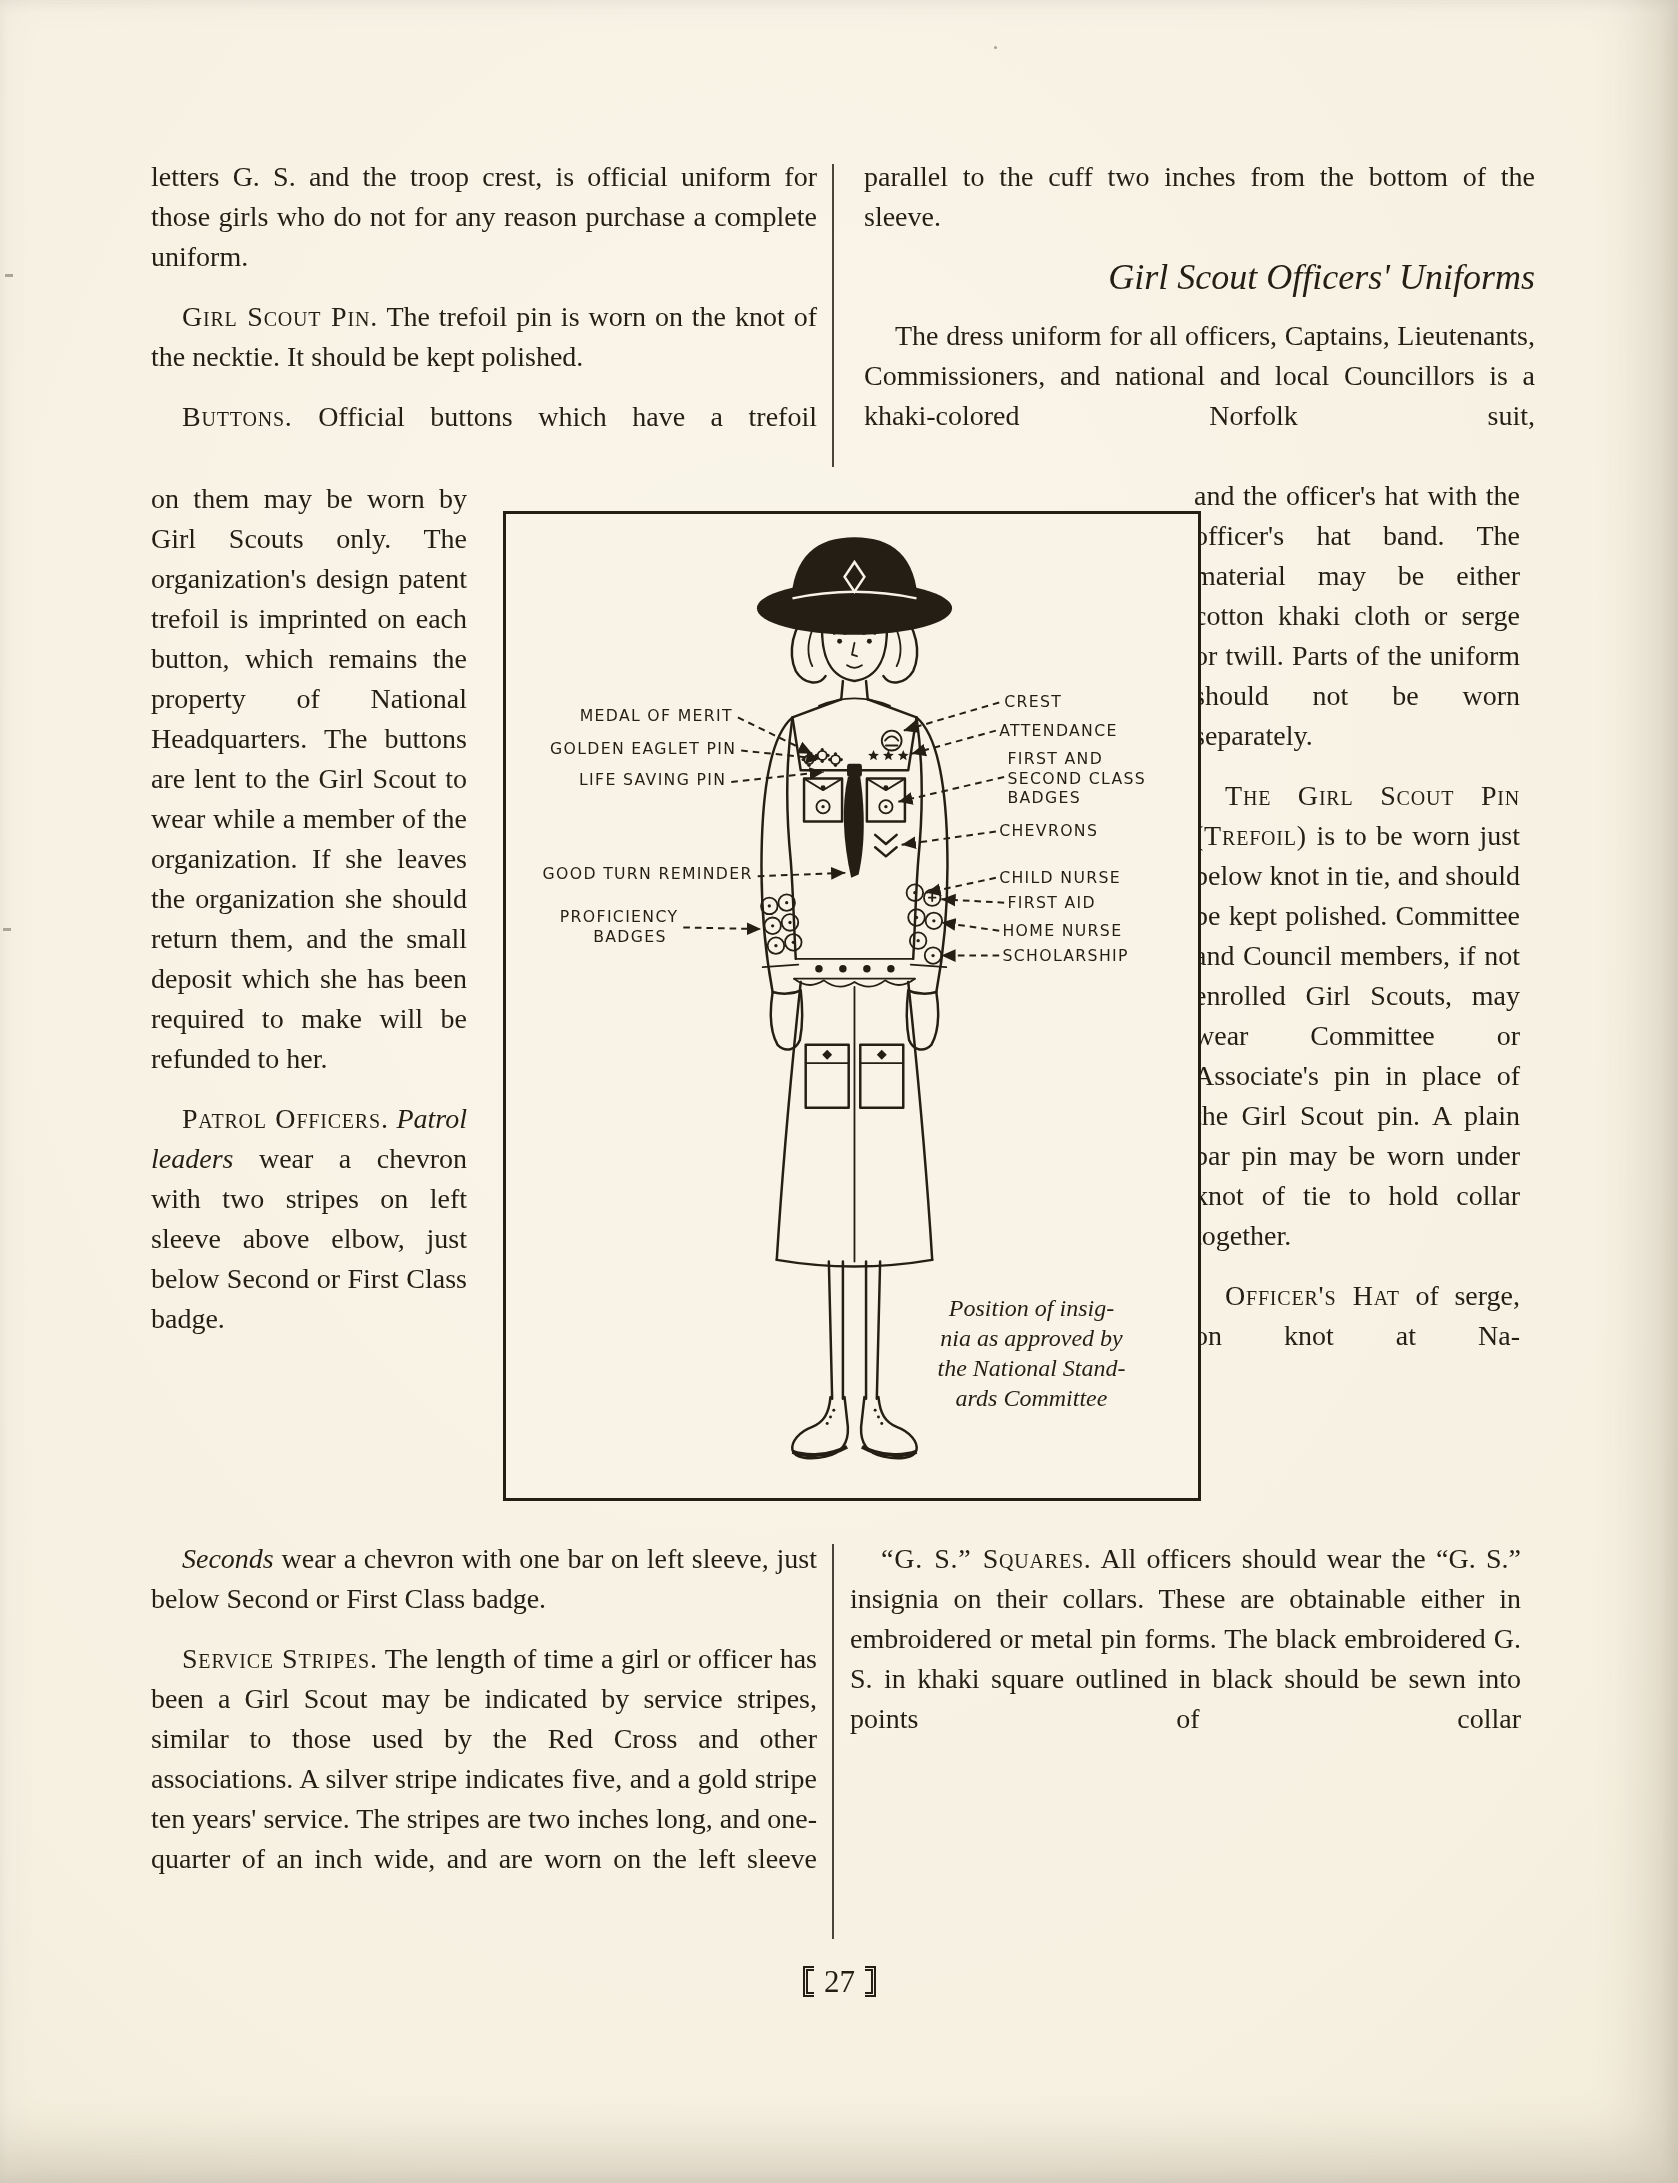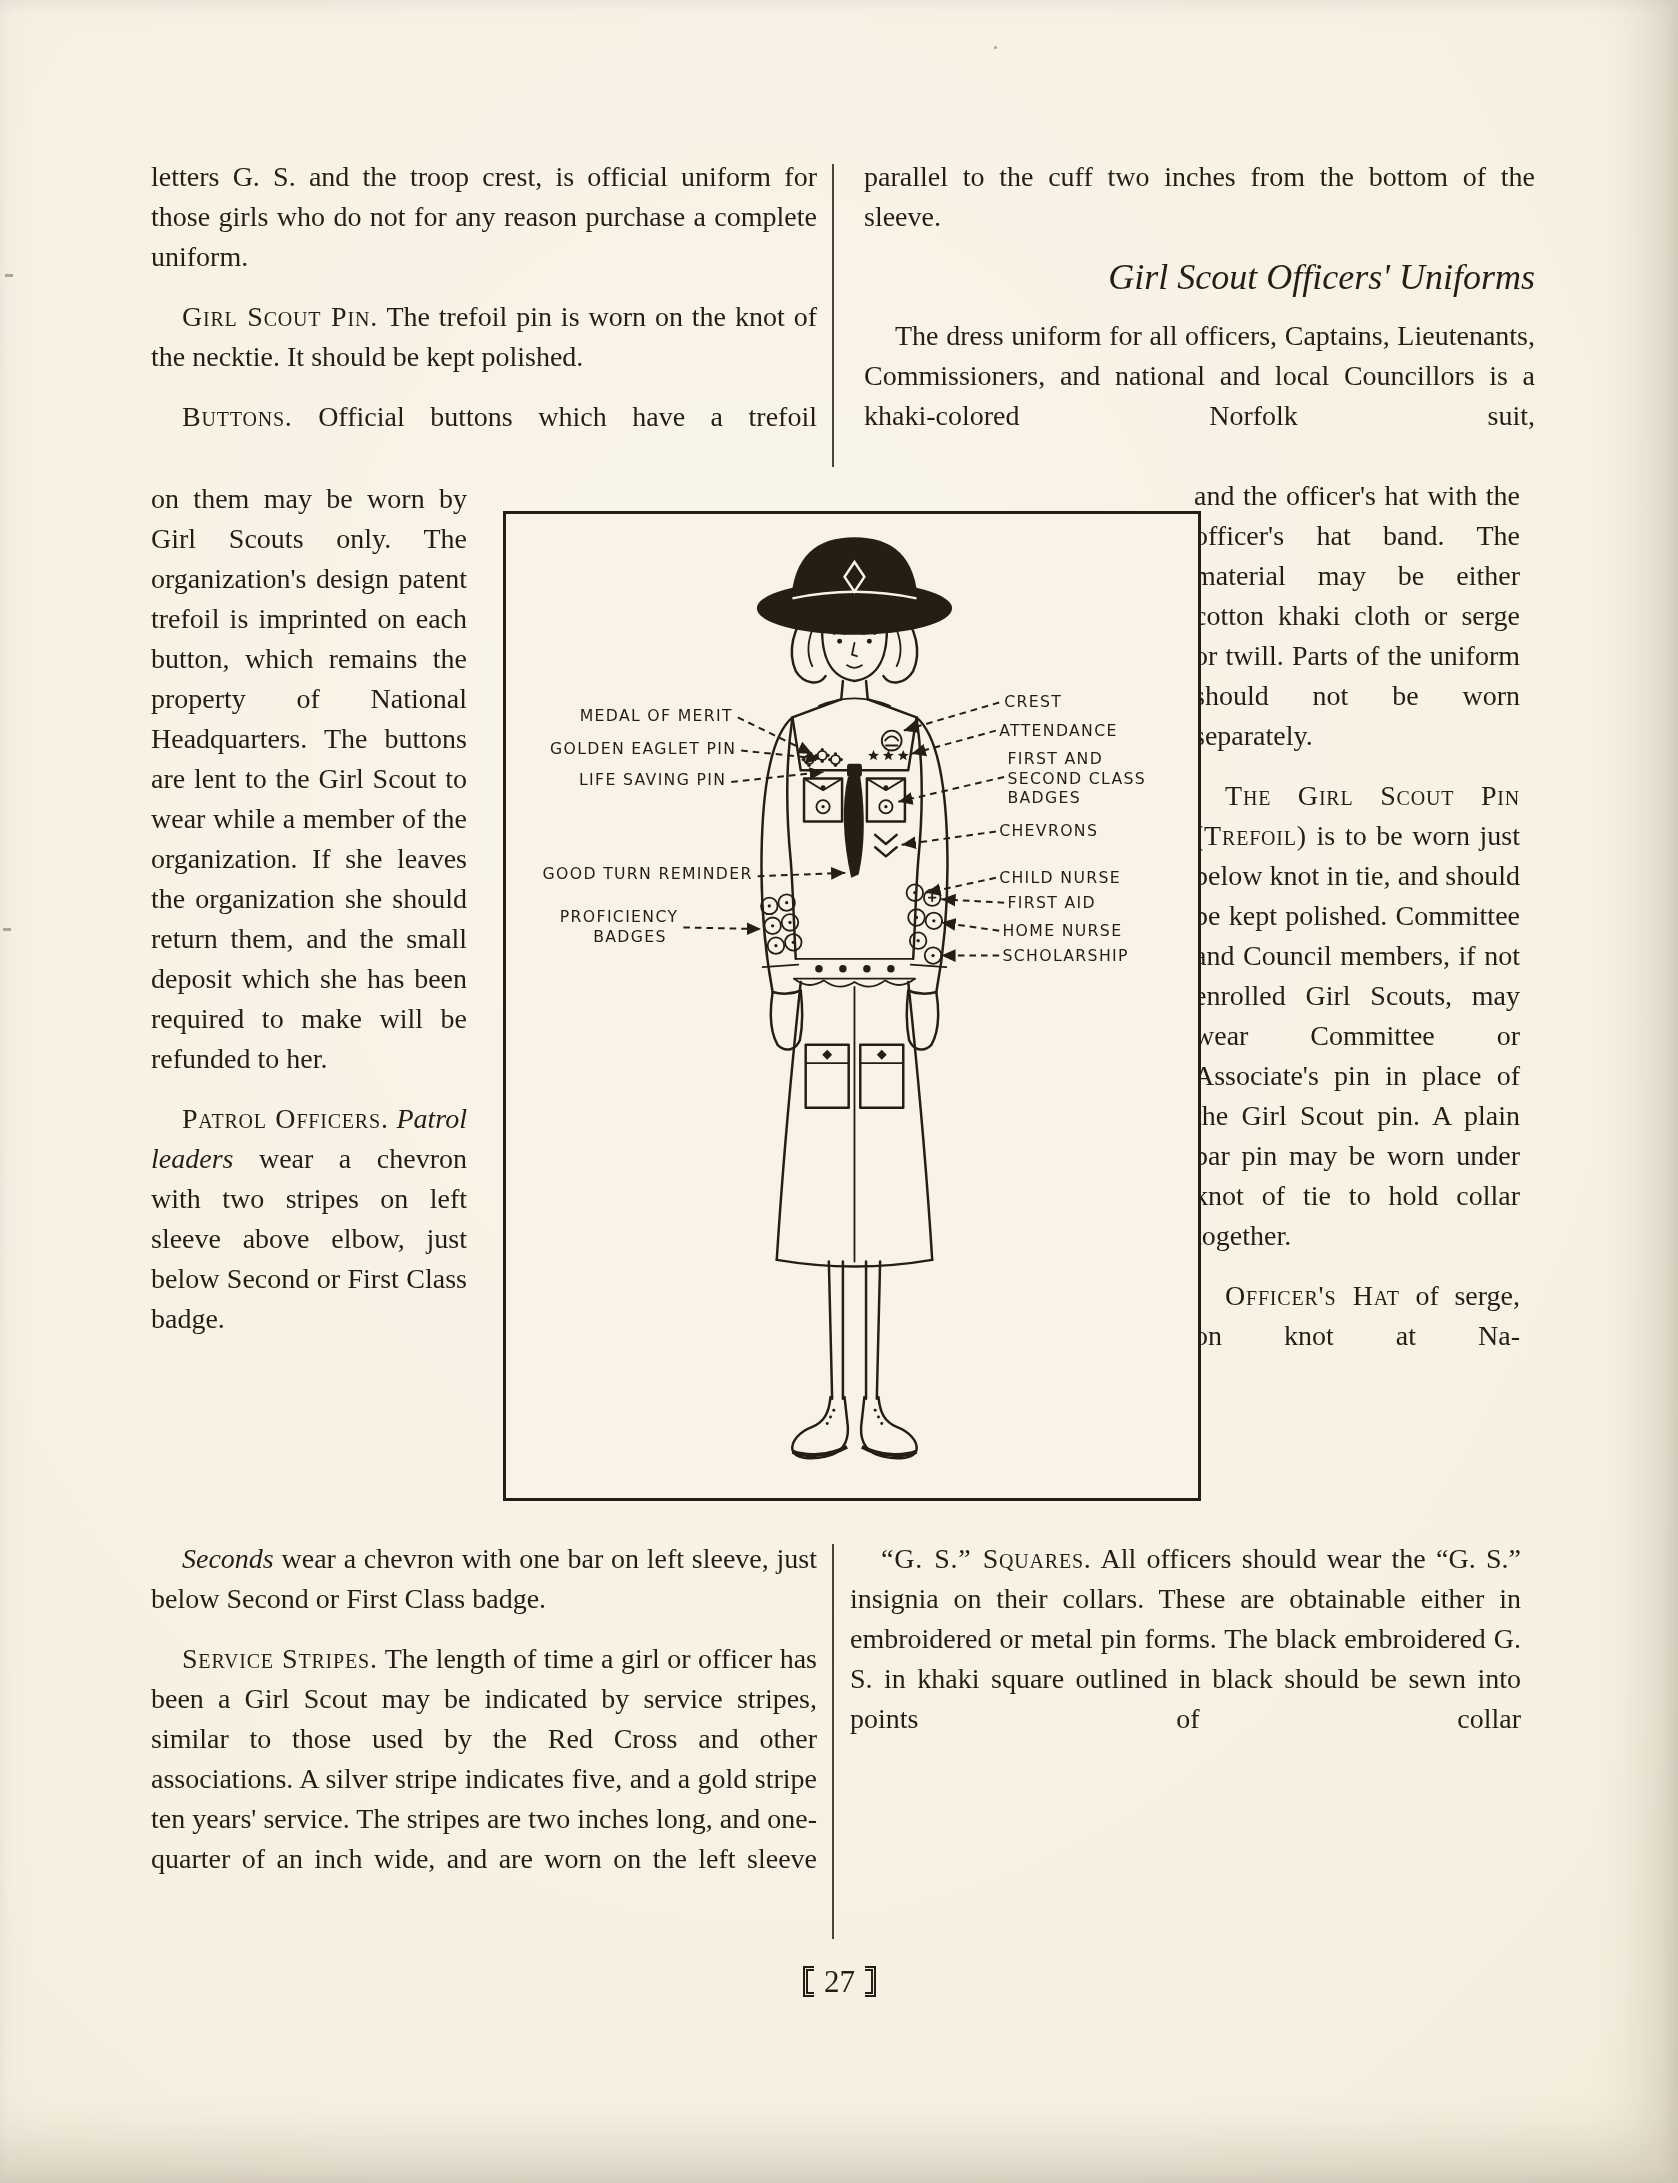--- a/index.html
+++ b/index.html
@@ -293,20 +293,26 @@
         <text class="fig-label" x="580" y="326">SECOND CLASS</text>
         <text class="fig-label" x="580" y="350">BADGES</text>
         <text class="fig-label" x="570" y="390">CHEVRONS</text>
         <text class="fig-label" x="570" y="446">CHILD NURSE</text>
         <text class="fig-label" x="580" y="476">FIRST AID</text>
         <text class="fig-label" x="574" y="510">HOME NURSE</text>
         <text class="fig-label" x="574" y="540">SCHOLARSHIP</text>
       </g>
     </svg>
 
+    <div class="fig-caption">
+      <div>Position of insig-</div>
+      <div>nia as approved by</div>
+      <div>the National Stand-</div>
+      <div>ards Committee</div>
+    </div>
   </div>
 
   <div class="page-number">
     <span class="pn-bracket left"></span>
     <span class="pn-num">27</span>
     <span class="pn-bracket right"></span>
   </div>
 
   <div class="scan-mark" id="mark1"></div>
   <div class="scan-mark" id="mark2"></div>

